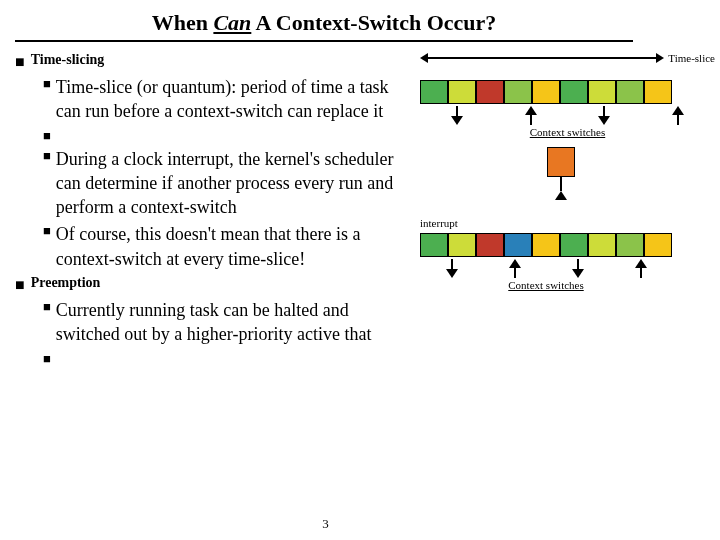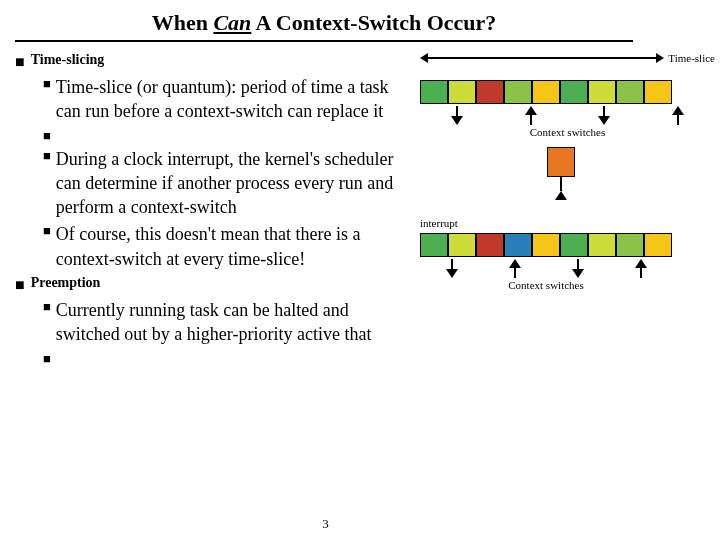--- a/index.html
+++ b/index.html
@@ -121,20 +121,21 @@
     .block-yellow { background: #f5c518; }
     .block-red { background: #c0392b; }
     .block-blue { background: #2980b9; }
     .block-ltgreen { background: #8bc34a; }
     .block-lime { background: #cddc39; }
 
     .context-switches-label {
       font-size: 11px;
       text-align: center;
       margin-top: 1px;
+      text-decoration: underline;
     }
 
     .interrupt-label {
       font-size: 11px;
       text-align: left;
       margin-top: 17px;
     }
 
     .interrupt-block-wrapper {
       display: flex;

